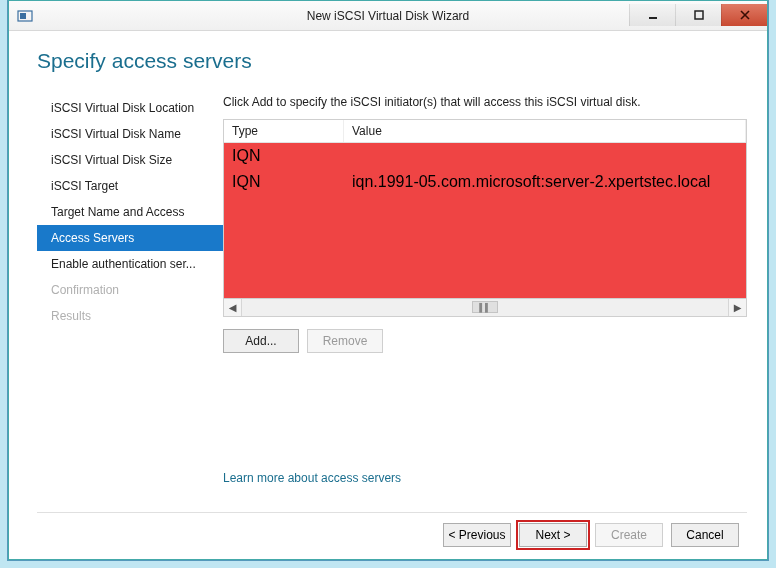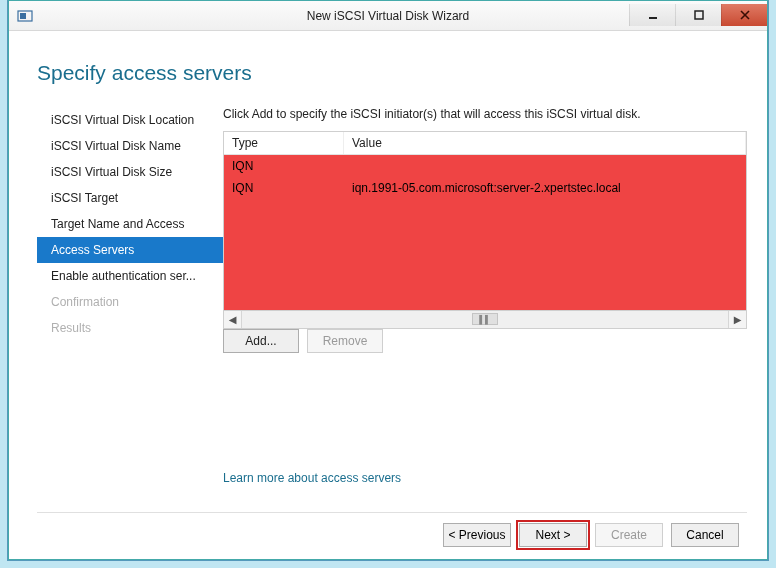--- a/index.html
+++ b/index.html
@@ -6,43 +6,43 @@
   body { margin: 0; background: #c0e6f2; width: 776px; height: 568px; overflow: hidden; position: relative; }
   .window { position: absolute; left: 8px; top: 0; width: 760px; height: 560px; background: #fff; border: 1px solid #4aa; box-shadow: 0 0 0 1px #59b; display: flex; flex-direction: column; }
   .titlebar { height: 30px; background: linear-gradient(#fbfbfb,#f0f0f0); display: flex; align-items: center; position: relative; border-bottom: 1px solid #d8d8d8; }
   .sys-icon { width: 16px; height: 16px; margin-left: 8px; color:#3b6fa0; }
   .title { position:absolute; left:0; right:0; text-align:center; font-size:12px; color:#222; pointer-events:none; }
   .winbtns { display:flex; margin-left:auto; }
   .winbtn { width:46px; height:22px; margin-top:-1px; display:flex; align-items:center; justify-content:center; border-left:1px solid rgba(0,0,0,0.1); background:linear-gradient(#f4f4f4,#e4e4e4); }
   .winbtn.close { background:linear-gradient(#e07a64,#c84a32); }
   .winbtn svg { width:12px; height:12px; }
 
-  .body { flex:1; display:flex; flex-direction:column; padding: 12px 20px 12px 28px; background:#fff; }
+  .body { flex:1; display:flex; flex-direction:column; padding: 0 20px 12px 28px; background:#fff; }
   .page-title { font-size:21px; color:#1a6e8e; font-weight:300; margin:18px 0 22px 0; }
   .cols { flex:1; display:flex; }
   .nav { width:186px; padding-top:0; }
   .nav-item { padding:6px 10px 6px 14px; font-size:12px; color:#222; cursor:default; white-space:nowrap; overflow:hidden; text-overflow:ellipsis; }
   .nav-item.sel { background:#1979ca; color:#fff; }
   .nav-item.dis { color:#b0b0b0; }
   .main { flex:1; display:flex; flex-direction:column; }
   .instr { font-size:12px; color:#222; margin-bottom:10px; }
   .tablewrap { border:1px solid #cfcfcf; height:180px; background:#ef4444; overflow:hidden; }
   .thead { display:flex; border-bottom:1px solid #e2e2e2; font-size:12px; color:#222; background:#fff; }
   .th { padding:4px 8px; border-right:1px solid #eee; }
   .th.type { width:120px; }
   .th.value { flex:1; }
-  .trow { display:flex; font-size:12px; }
+  .trow { display:flex; font-size:16px; }
   .td { padding:4px 8px; }
   .td.type { width:120px; }
   .td.value { flex:1; }
   .hscroll { height:18px; border:1px solid #cfcfcf; border-top:none; background:#f0f0f0; display:flex; align-items:center; position:relative; }
   .hscroll .cap { width:18px; height:100%; background:#f4f4f4; border-right:1px solid #d6d6d6; display:flex; align-items:center; justify-content:center; font-size:10px; color:#555;}
   .hscroll .cap.right { border-right:none; border-left:1px solid #d6d6d6; margin-left:auto;}
   .hscroll .thumb { position:absolute; left:50%; top:2px; transform:translateX(-50%); width:26px; height:12px; background:#e0e0e0; border:1px solid #c4c4c4; display:flex; align-items:center; justify-content:center; font-size:8px; color:#888;}
-  .rowbtns { display:flex; gap:8px; }
+  .rowbtns { margin-top:12px; display:flex; gap:8px; }
   .btn { min-width:76px; height:24px; font-size:12px; background:#efefef; border:1px solid #adadad; color:#222; padding:0 12px; display:inline-flex; align-items:center; justify-content:center; cursor:default;}
   .btn.disabled { color:#9a9a9a; border-color:#cfcfcf; background:#f6f6f6; }
   .learn { margin-top:118px; font-size:12px; color:#1a6e8e; }
   .sep { height:1px; background:#e0e0e0; margin:14px 0 10px 0; }
   .footer { display:flex; justify-content:flex-end; gap:8px; padding-right:8px; }
   .fbtn { width:68px; height:24px; font-size:12px; background:#efefef; border:1px solid #adadad; display:flex; align-items:center; justify-content:center;}
   .fbtn.disabled { color:#9a9a9a; border-color:#cfcfcf; background:#f6f6f6;}
   .fbtn.hl { outline:2px solid #c22; outline-offset:1px; }
 </style>
 </head>

